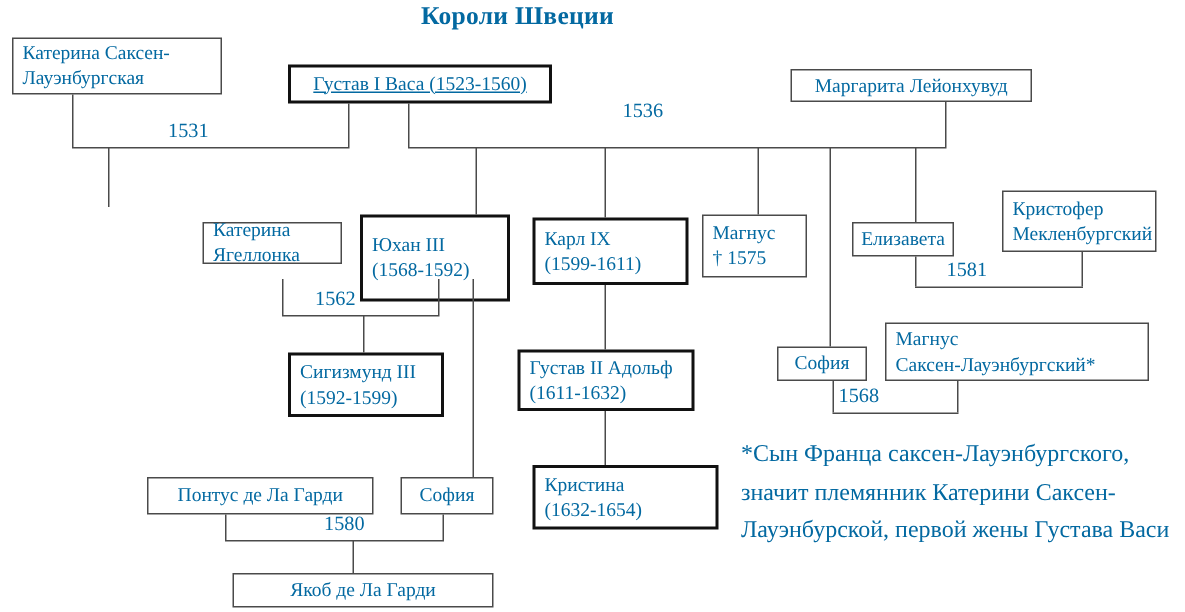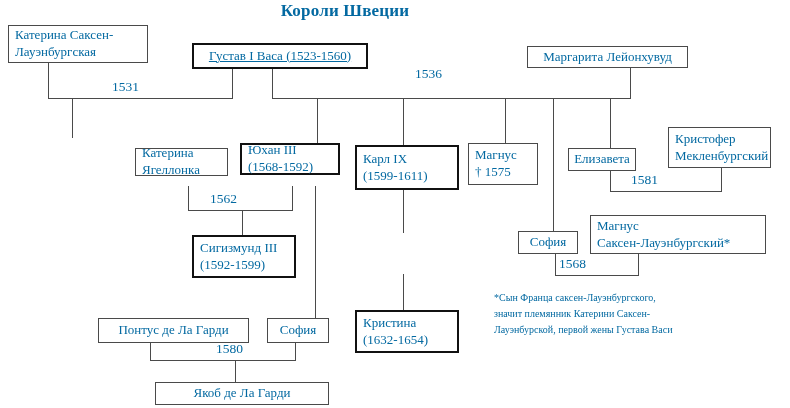--- a/index.html
+++ b/index.html
@@ -24,54 +24,56 @@
   .vline{width:1px;}
   .hline{height:1px;}
   .ylabel{
     position:absolute;font-size:13.5px;text-align:left;width:60px;
   }
   .note{
     position:absolute;font-size:13px;line-height:1.3;text-align:center;
     white-space:pre-line;
   }
   .footnote{
-    position:absolute;font-size:10px;line-height:1.6;white-space:pre-line;
+    position:absolute;font-size:16px;line-height:1.6;white-space:pre-line;
   }
 </style>
 </head>
 <body>
 
 <div id="stage">
 
   <div class="title" style="left:235px;top:1px;width:220px;">Короли Швеции</div>
 
   <div class="node" style="left:8px;top:25px;width:140px;height:38px;">Катерина Саксен-
 Лауэнбургская</div>
   <div class="node bold center" style="left:192px;top:43px;width:176px;height:26px;text-decoration:underline;">Густав I Васа (1523-1560)</div>
   <div class="node center" style="left:527px;top:46px;width:161px;height:22px;">Маргарита Лейонхувуд</div>
 
   <div class="node" style="left:135px;top:148px;width:93px;height:28px;">Катерина
 Ягеллонка</div>
-  <div class="node bold" style="left:240px;top:143px;width:100px;height:32px;">Юхан III
+  <div class="node bold" style="left:240px;top:143px;width:100px;height:58px;">Юхан III
 (1568-1592)</div>
   <div class="node bold" style="left:355px;top:145px;width:104px;height:45px;">Карл IX
 (1599-1611)</div>
   <div class="node" style="left:468px;top:143px;width:70px;height:42px;">Магнус
 † 1575</div>
   <div class="node center" style="left:568px;top:148px;width:68px;height:23px;">Елизавета</div>
   <div class="node" style="left:668px;top:127px;width:103px;height:41px;">Кристофер
 Мекленбургский</div>
 
   <div class="node bold" style="left:192px;top:235px;width:104px;height:43px;">Сигизмунд III
 (1592-1599)</div>
+  <div class="node bold" style="left:345px;top:233px;width:118px;height:41px;">Густав II Адольф
+(1611-1632)</div>
   <div class="node center" style="left:518px;top:231px;width:60px;height:23px;">София</div>
   <div class="node" style="left:590px;top:215px;width:176px;height:39px;">Магнус
 Саксен-Лауэнбургский*</div>
 
-  <div class="node bold" style="left:355px;top:310px;width:104px;height:43px;">Кристина
+  <div class="node bold" style="left:355px;top:310px;width:124px;height:43px;">Кристина
 (1632-1654)</div>
   <div class="node center" style="left:98px;top:318px;width:151px;height:25px;">Понтус де Ла Гарди</div>
   <div class="node center" style="left:267px;top:318px;width:62px;height:25px;">София</div>
   <div class="node center" style="left:155px;top:382px;width:174px;height:23px;">Якоб де Ла Гарди</div>
 
 
   <div class="footnote" style="left:494px;top:290px;width:296px;">*Сын Франца саксен-Лауэнбургского,
 значит племянник Катерини Саксен-
 Лауэнбурской, первой жены Густава Васи</div>
 

